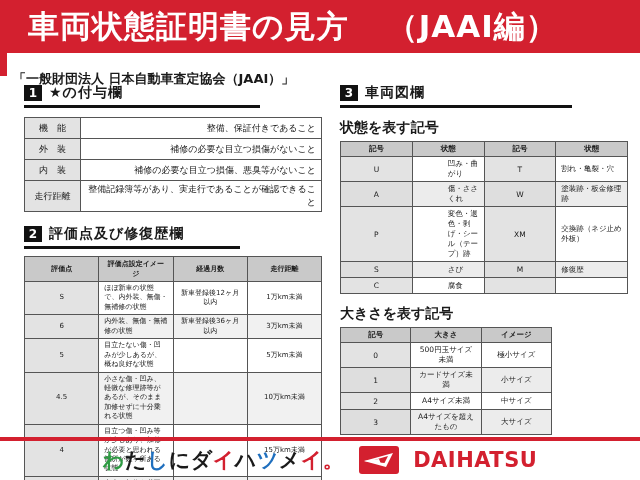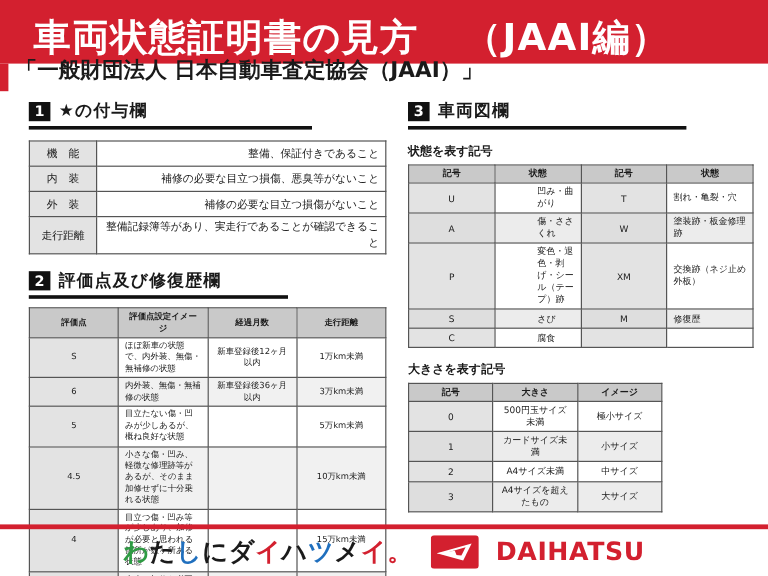--- a/index.html
+++ b/index.html
@@ -4,27 +4,27 @@
 <style>
   html,body{margin:0;padding:0;}
   body{
     width:640px;height:480px;background:#ffffff;overflow:hidden;position:relative;
     font-family:"DejaVu Sans",sans-serif;color:#1a1a1a;
     -webkit-font-smoothing:antialiased;
   }
   
   .banner{
     position:absolute;top:0;left:0;width:640px;height:53px;
-    background:#d3202f;color:#fff;display:flex;align-items:flex-end;
+    background:#d3202f;color:#fff;display:flex;align-items:center;
     padding-left:28px;box-sizing:border-box;
   }
   .banner .title{font-size:31px;font-weight:bold;letter-spacing:1px;}
   .banner .edition{font-size:31px;font-weight:bold;margin-left:38px;letter-spacing:1px;}
   .red-tab{position:absolute;left:0;top:53px;width:7px;height:23px;background:#d3202f;}
-  .subtitle{position:absolute;top:46px;left:13px;font-size:18px;font-weight:bold;}
+  .subtitle{position:absolute;top:70px;left:13px;font-size:13px;font-weight:bold;}
 
   
   .sec-header{display:flex;align-items:center;gap:7px;border-bottom:3.5px solid #111;padding-bottom:3px;}
   .sec-num{background:#111;color:#fff;width:18px;height:16px;display:flex;align-items:center;
     justify-content:center;font-size:12px;font-weight:bold;flex:0 0 auto;}
   .sec-title{font-size:14px;font-weight:bold;letter-spacing:1px;}
 
   
   .left-col{position:absolute;left:24px;top:84px;width:298px;}
   .right-col{position:absolute;left:340px;top:84px;width:288px;}
@@ -44,21 +44,21 @@
   .table2{width:298px;margin-top:7px;font-size:7px;}
   .table2 th{height:14px;font-size:7px;}
   .table2 td{line-height:1.35;}
   .table2 td:nth-child(1){width:34px;text-align:center;background:#e3e3e3;}
   .table2 td:nth-child(2){width:152px;}
   .table2 td:nth-child(3){width:58px;text-align:center;}
   .table2 td:nth-child(4){width:54px;text-align:center;}
   .table2 tbody tr:nth-child(even) td:nth-child(n+2){background:#f1f1f1;}
 
   
-  .mini-label{font-size:10px;font-weight:bold;margin-top:11px;}
+  .mini-label{font-size:14px;font-weight:bold;margin-top:11px;}
   .table3{width:288px;margin-top:4px;font-size:7.5px;}
   .table3 th{height:15px;font-size:7.5px;}
   .table3 td{height:16px;}
   .table3 td:nth-child(1){width:36px;text-align:center;background:#e3e3e3;}
   .table3 td:nth-child(2){width:106px;padding-left:35px;}
   .table3 td:nth-child(3){width:42px;text-align:center;background:#e3e3e3;}
   .table3 td:nth-child(4){width:104px;}
   .table3 tbody tr:nth-child(even) td{background:#ececec;}
   .table3 tbody tr:nth-child(even) td:nth-child(odd){background:#dedede;}
 
@@ -97,26 +97,26 @@
     <span class="sec-num">1</span>
     <span class="sec-title">★の付与欄</span>
   </div>
   <table class="table1 t-outer">
     <tbody>
         <tr>
           <td>機　能</td>
           <td>整備、保証付きであること</td>
         </tr>
         <tr>
+          <td>外　装</td>
+          <td>補修の必要な目立つ損傷がないこと</td>
+        </tr>
+        <tr>
           <td>内　装</td>
           <td>補修の必要な目立つ損傷、悪臭等がないこと</td>
-        </tr>
-        <tr>
-          <td>外　装</td>
-          <td>補修の必要な目立つ損傷がないこと</td>
         </tr>
         <tr>
           <td>走行距離</td>
           <td>整備記録簿等があり、実走行であることが確認できること</td>
         </tr>
       </tbody>
   </table>
 
   <div class="sec-header" style="width:216px;margin-top:13px;">
     <span class="sec-num">2</span>

